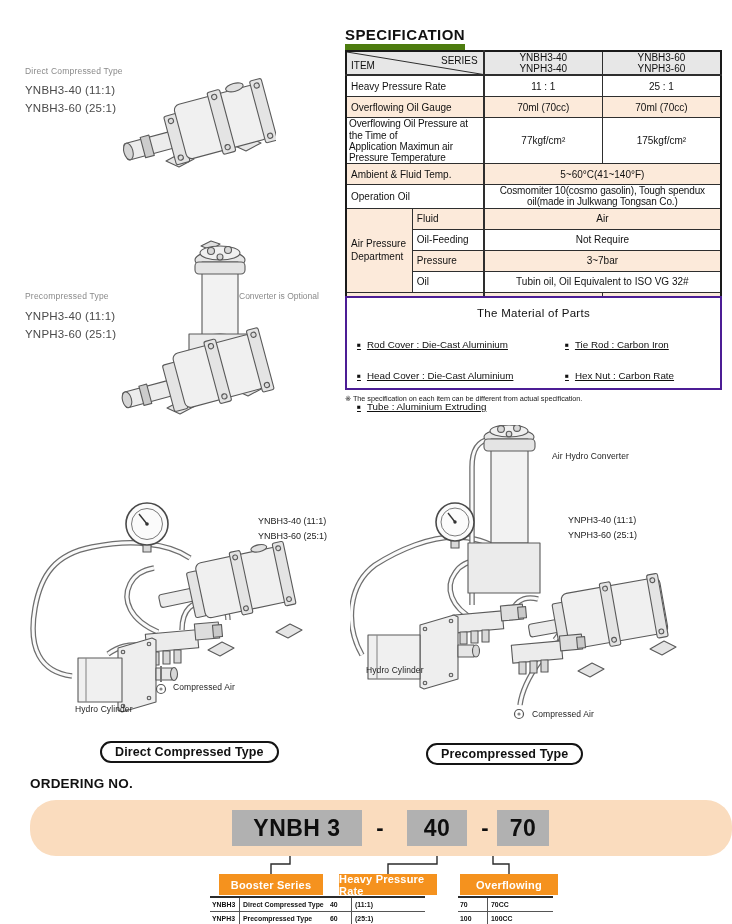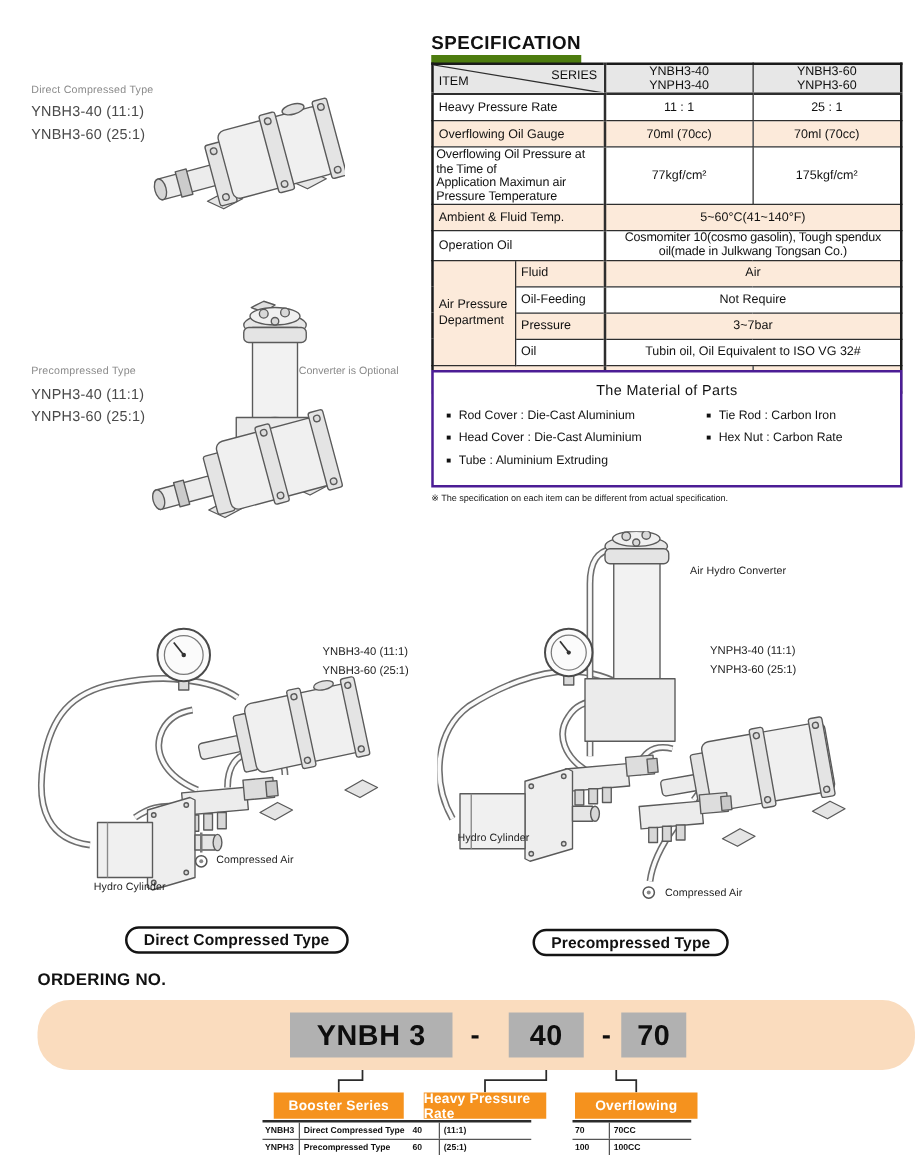--- a/index.html
+++ b/index.html
@@ -27,21 +27,21 @@
   td.diagcell svg{position:absolute;left:0;top:0;width:100%;height:100%;}
   .series-lbl{position:absolute;top:3px;right:5px;font-size:10px;}
   .item-lbl{position:absolute;bottom:3px;left:4px;font-size:10px;}
   .hdr2{font-size:9.5px;line-height:1.55;}
   .tinylbl{font-size:6.3px;line-height:1.2;letter-spacing:-.1px;padding:0 2px !important;}
   .opoil{font-size:6.5px;letter-spacing:-.15px;text-align:center;}
 
   
   .mat-box{border:2px solid #4c1d95;width:377px;height:94px;box-sizing:border-box;background:#fff;}
   .mat-title{text-align:center;font-size:11.5px;margin-top:9px;letter-spacing:.3px;}
-  .mat-grid{display:grid;grid-template-columns:208px 1fr;margin:8px 6px 0 10px;row-gap:7px;font-size:9.8px;}
+  .mat-grid{display:grid;grid-template-columns:208px 1fr;margin:20px 6px 0 10px;row-gap:20px;font-size:9.8px;text-decoration:underline;}
   .mat-item::before{content:"■";font-size:6.5px;margin-right:6px;vertical-align:1.5px;}
   .note-line{font-size:7.3px;color:#1a1a1a;line-height:1.7;letter-spacing:-.05px;}
 
   
   .dia-label{font-size:8.5px;color:#222;letter-spacing:.1px;}
   .dia-models{font-size:9px;color:#222;line-height:1.7;}
   .caption-pill{border:2px solid #141414;border-radius:12px;background:#fff;font-weight:bold;font-size:12.5px;padding:2px 13px;letter-spacing:.1px;}
   .po{fill:none;stroke:#6e6e6e;stroke-width:5.5;}
   .pi{fill:none;stroke:#fafafa;stroke-width:3;}
   .ln{stroke:#5a5a5a;stroke-width:1.1;stroke-linejoin:round;}

